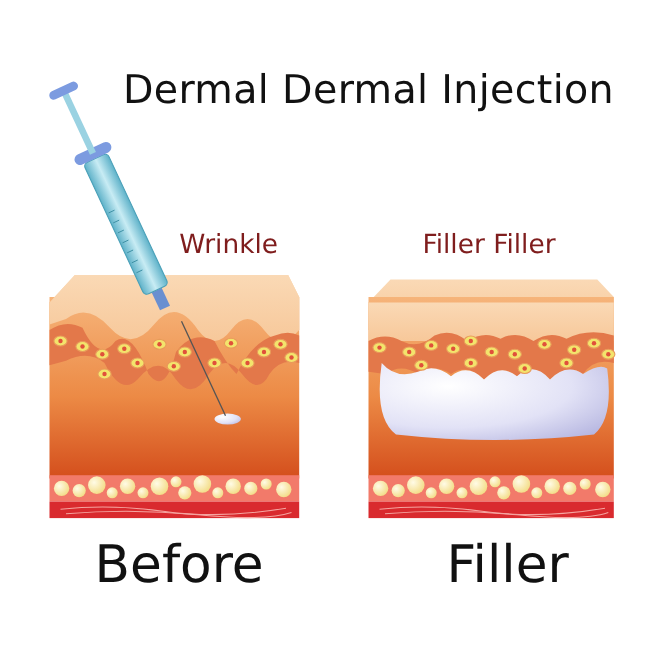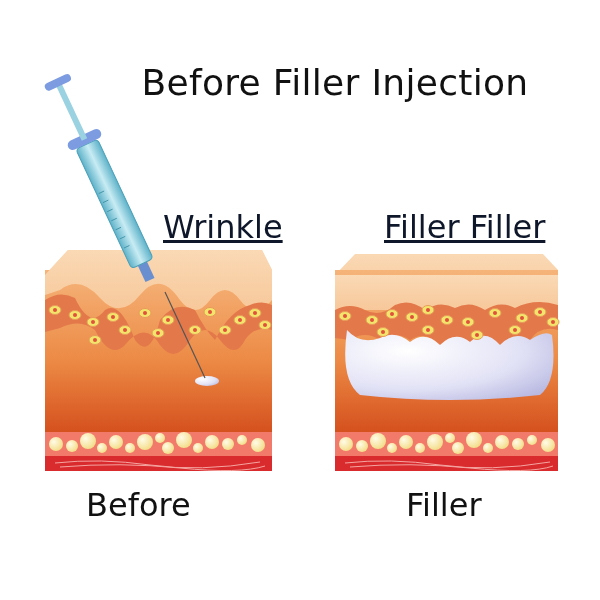--- a/index.html
+++ b/index.html
@@ -1,25 +1,25 @@
 <!DOCTYPE html>
 <html><head>
 <meta charset="utf-8">
 <style>
   html, body { margin:0; padding:0; background:#ffffff; }
   body { width:600px; height:600px; position:relative; overflow:hidden; font-family:"DejaVu Sans", sans-serif; }
   .title { position:absolute; left:0; width:600px; top:62px; text-align:center; padding-left:70px; box-sizing:border-box; font-size:36px; color:#111; letter-spacing:0.3px; }
-  .lbl { position:absolute; font-size:32px; color:#0f172a;text-decoration:underline; }
-  .caption { position:absolute; font-size:32px; color:#111; }
+  .lbl { position:absolute; font-size:24px; color:#7f1d1d; }
+  .caption { position:absolute; font-size:47px; color:#111; }
   svg { position:absolute; left:0; top:0; }
 </style>
 </head>
 <body>
 
-<div class="title">Before Filler Injection</div>
+<div class="title">Dermal Dermal Injection</div>
 
 <svg width="600" height="600" viewBox="0 0 600 600">
   <defs>
     <linearGradient id="derm" x1="0" y1="0" x2="0" y2="1">
       <stop offset="0" stop-color="#f6b47a"></stop>
       <stop offset="0.55" stop-color="#ec8a45"></stop>
       <stop offset="1" stop-color="#d44e1c"></stop>
     </linearGradient>
     <linearGradient id="epi" x1="0" y1="0" x2="0" y2="1">
       <stop offset="0" stop-color="#fad9b5"></stop>

